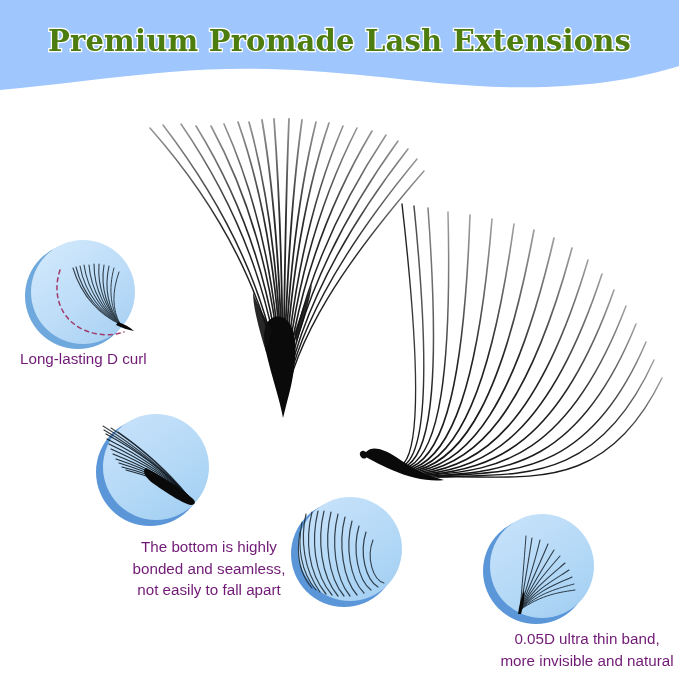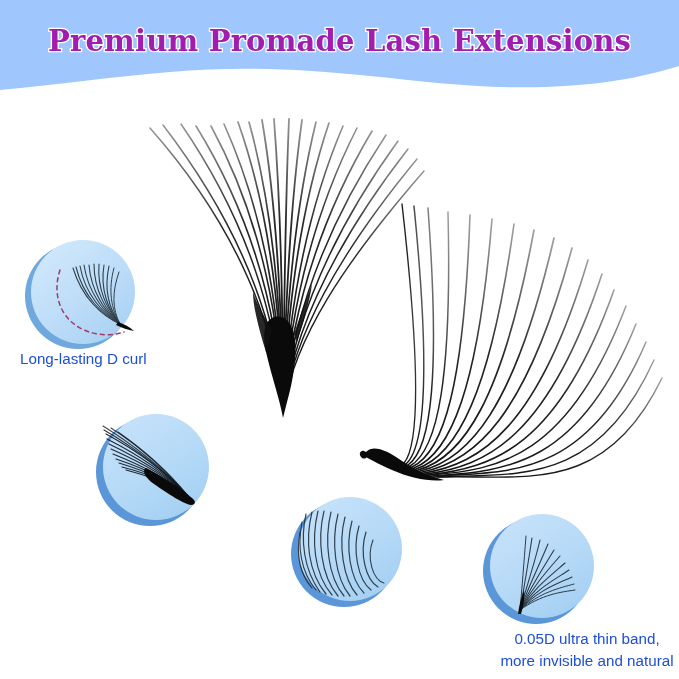--- a/index.html
+++ b/index.html
@@ -31,21 +31,21 @@
   #page-title {
     position: absolute;
     left: 0;
     top: 24px;
     width: 679px;
     text-align: center;
     font-family: "DejaVu Serif", "Liberation Serif", serif;
     font-size: 29px;
     font-weight: bold;
     letter-spacing: 0.2px;
-    color: #a21caf;
+    color: #4d7c0f;
     -webkit-text-stroke: 2.6px #ffffff;
     paint-order: stroke fill;
     white-space: nowrap;
     z-index: 4;
   }
 
   
   #main-art {
     position: absolute;
     left: 0;
@@ -61,21 +61,21 @@
     z-index: 3;
   }
   .callout-figure {
     display: block;
   }
   .callout-caption {
     position: absolute;
     font-family: "Liberation Sans", sans-serif;
     font-size: 15.2px;
     line-height: 1.42;
-    color: #1d4ed8;
+    color: #701a75;
     white-space: pre-line;
   }
 
   
   #callout-d-curl          { left: 20px;  top: 236px; width: 200px; height: 150px; }
   #callout-d-curl .callout-caption { left: 0px; top: 112px; width: 200px; text-align: left; }
 
   
   #callout-bonded          { left: 92px;  top: 408px; width: 250px; height: 190px; }
   #callout-bonded .callout-caption { left: -8px; top: 128px; width: 250px; text-align: center; }
@@ -233,20 +233,23 @@
         <path d="M34,62 C56,68 84,77 96,88" stroke-width="1.2" opacity="0.9"></path>
         <path d="M12,22 C38,37 70,60 96,88" stroke-width="1.2" opacity="0.85"></path>
         <path d="M11,18 C37,34 69,58 96,88" stroke-width="1.1" opacity="0.8"></path>
         <path d="M19,20 C44,36 72,60 96,88" stroke-width="1.1" opacity="0.8"></path>
         <path d="M26,24 C49,40 75,62 96,88" stroke-width="1.1" opacity="0.8"></path>
       </g>
 
       <path d="M58,62 C72,70 88,80 100,90 C104,93 104,97 99,97
                C92,96 76,86 62,76 C52,69 50,62 54,60 Z" fill="#0a0a0a"></path>
     </svg>
+    <div class="callout-caption">The bottom is highly
+bonded and seamless,
+not easily to fall apart</div>
   </div>
 
   <div class="callout" id="callout-material">
     <svg class="callout-figure" width="122" height="120" viewBox="0 0 122 120" aria-hidden="true">
       <defs>
         <linearGradient id="circ3Fill" x1="0.2" y1="0.05" x2="0.8" y2="1">
           <stop offset="0%" stop-color="#c6e1fa"></stop>
           <stop offset="60%" stop-color="#b2d8f6"></stop>
           <stop offset="100%" stop-color="#a3cef2"></stop>
         </linearGradient>

